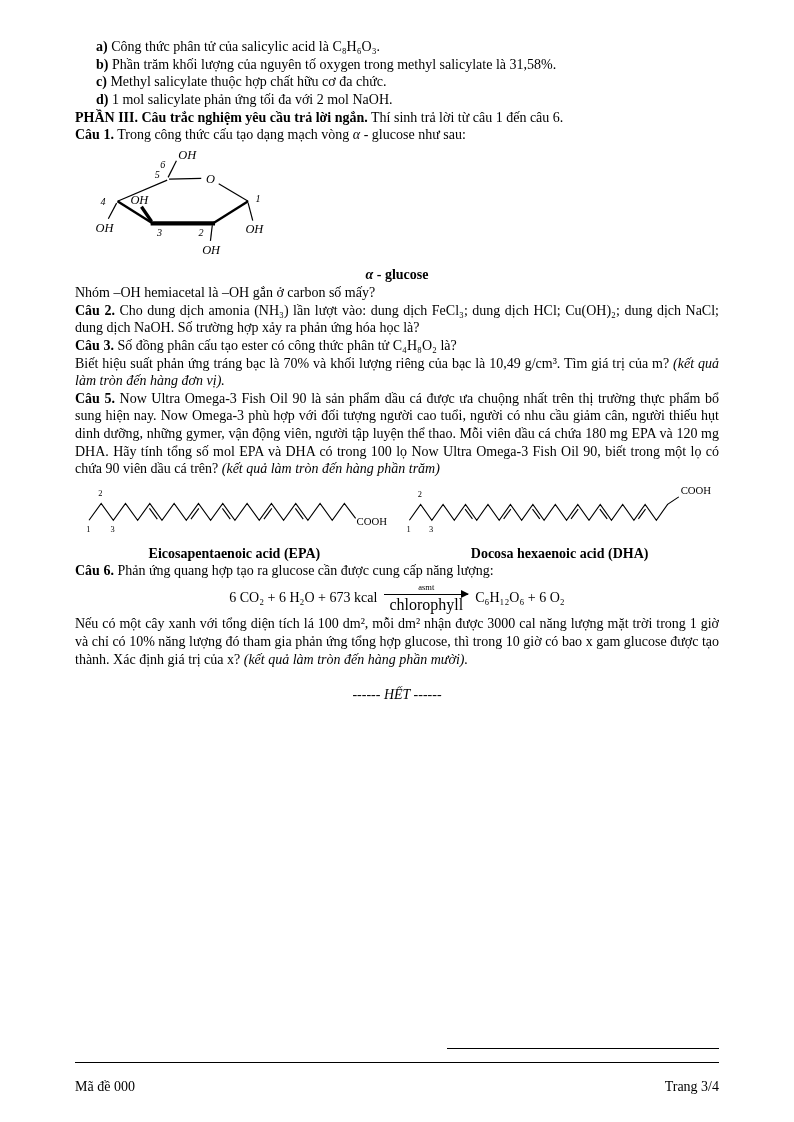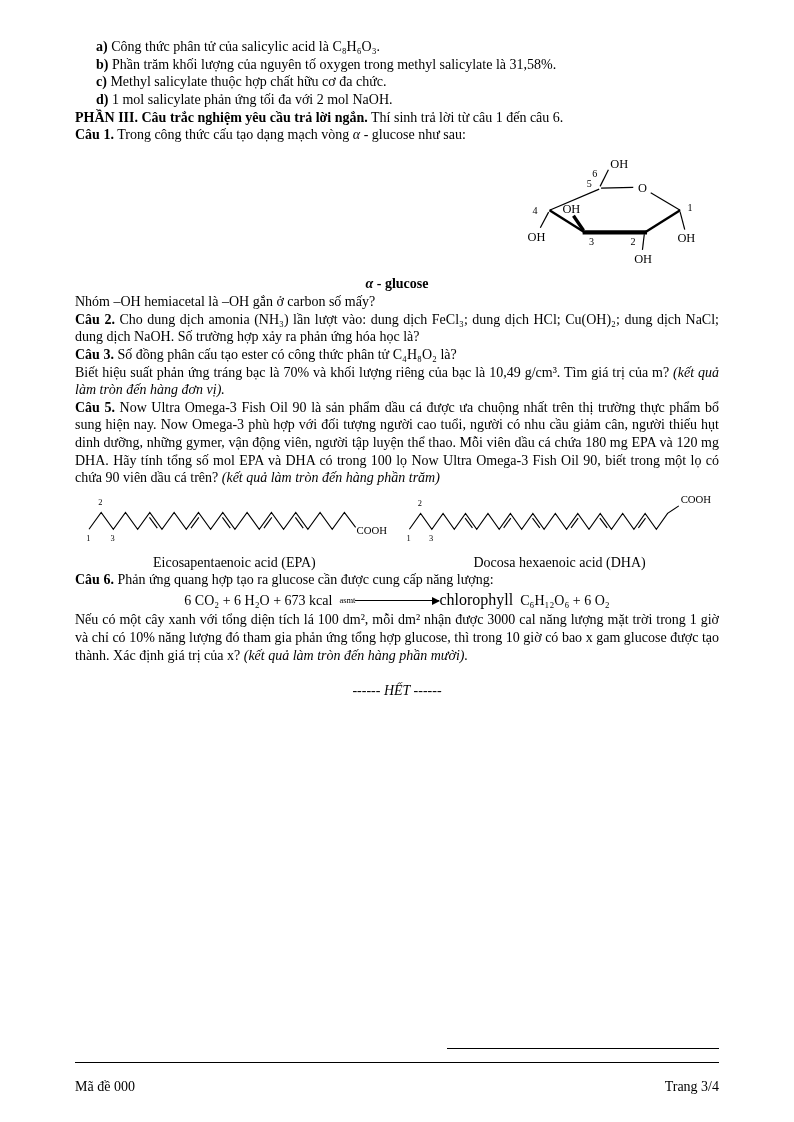--- a/index.html
+++ b/index.html
@@ -18,30 +18,30 @@
   .content {
     position: absolute;
     top: 38px;
     left: 75px;
     width: 644px;
   }
   p { text-align: justify; }
   .indent { margin-left: 21px; text-align: left; }
   .b { font-weight: bold; }
   .i { font-style: italic; }
-  .fig-glucose { text-align: right; margin: 12px 0 0 0; }
+  .fig-glucose { text-align: left; margin: 3px 0 0 0; font-style: italic; }
   .caption { text-align: center; font-weight: bold; }
   .q1-question { text-align: left; }
   svg text { font-family: "Liberation Serif", serif; fill: #000; }
   .structs { display: flex; justify-content: space-between; align-items: flex-end; margin-top: 3px; }
   .struct { width: 49.5%; text-align: center; }
-  .struct-caption { text-align: center; font-weight: normal; margin-top: 1px; }
+  .struct-caption { text-align: center; font-weight: bold; margin-top: 1px; }
   .eq { display: flex; justify-content: center; align-items: center; margin: 3px 0 2px 0; }
   .eq-side { white-space: nowrap; }
-  .arrow-stack { display: inline-flex; flex-direction: row; align-items: center; margin: 0 7px; line-height: 1.05; }
+  .arrow-stack { display: inline-flex; flex-direction: column; align-items: center; margin: 0 7px; line-height: 1.05; }
   .arrow-top { font-size: 8.5px; }
   .arrow-bottom { font-size: 16px; }
   .arrow-line { position: relative; width: 84px; height: 1px; background: #000; margin: 2px 0; }
   .arrow-line::after {
     content: ""; position: absolute; right: -1px; top: -3.5px;
     width: 0; height: 0;
     border-left: 8px solid #000;
     border-top: 4px solid transparent;
     border-bottom: 4px solid transparent;
   }

